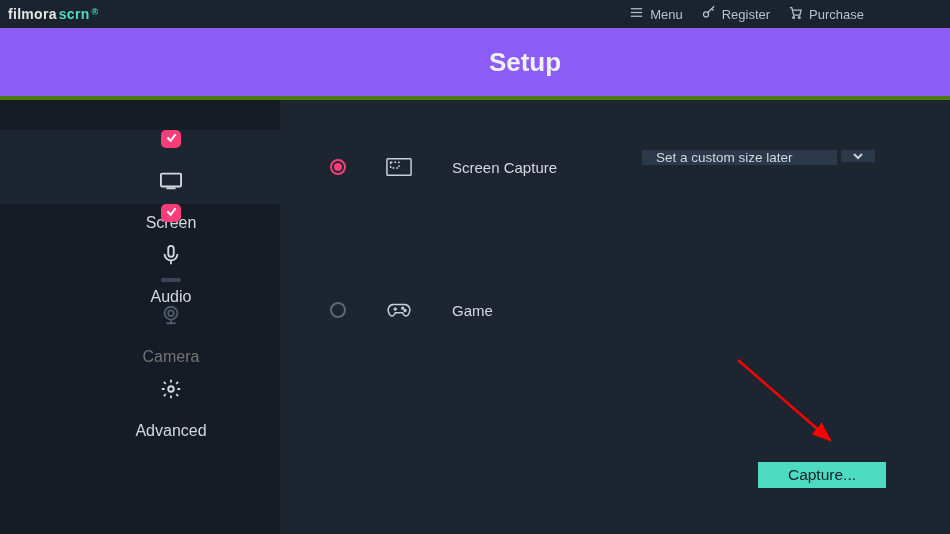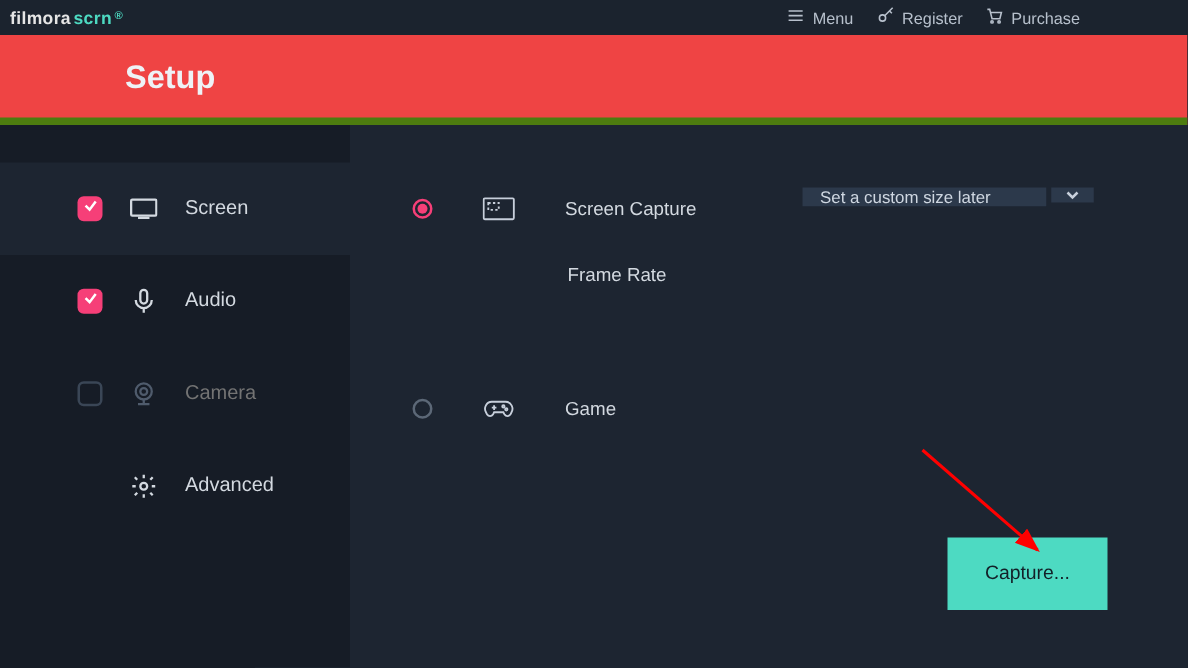--- a/index.html
+++ b/index.html
@@ -13,30 +13,30 @@
   .logo-accent { color: #4ddac2; font-weight: 600; }
   .logo-reg { color: #4ddac2; font-size: 9px; position: relative; top: -4px; }
   .titlebar-spacer { flex: 1; }
   .titlebar-group { display: flex; align-items: center; gap: 18px; }
   .titlebar-link { display: flex; align-items: center; gap: 6px; font-size: 13px; color: #b7c0cc; cursor: pointer; }
   .titlebar-link svg { width: 15px; height: 15px; }
   .win-btns { display:flex; gap:14px; margin-left: 14px; }
   .win-btn { width: 16px; height: 16px; display:flex; align-items:center; justify-content:center; color:#aeb7c3; cursor:pointer; }
 
   
-  .header { height: 72px; display:flex; align-items:center; padding-left: 100px; border-bottom: 6px solid #4d7c0f; background:#ef4444; }
+  .header { height: 72px; display:flex; align-items:center; padding-left: 100px; border-bottom: 4px solid #4d7c0f; background:#8b5cf6;justify-content:center; }
   .header-title { font-size: 26px; font-weight: 600; color: #eef2f6; }
 
   
   .main { display:flex; height: calc(534px - 28px - 72px); }
   .sidebar { width: 280px; background: #161c26; padding-top: 30px; }
   .content { flex:1; background:#1d2531; padding: 50px 60px 0 50px; position: relative; }
 
   
-  .side-item { display:flex; align-items:center; gap: 22px; height: 74px; padding-left: 62px; cursor:pointer; }
+  .side-item { display:flex; align-items:center; gap: 22px; height: 74px; padding-left: 62px; cursor:pointer;flex-direction:column; }
   .side-item.active { background:#1d2531; }
   .side-item.disabled { color:#4f5b6c; cursor: default; }
   .side-item .check { width:20px; height:20px; border-radius:5px; display:flex; align-items:center; justify-content:center; }
   .side-item .check.on { background:#f63f78; }
   .side-item .check.off { border:2px solid #3a4656; }
   .side-item .check svg { width:13px; height:13px; }
   .side-item .icon { width:22px; height:22px; display:flex; align-items:center; justify-content:center; }
   .side-item .icon svg { width:22px; height:22px; }
   .side-item.disabled .icon svg { stroke:#4f5b6c; }
   .side-item .label { font-size: 16px; color:#d3d9e0; }
@@ -55,21 +55,21 @@
   .select { display:flex; align-items:flex-start; height:34px; cursor:pointer; }
   .select-val { background:#2c394b; min-width:195px; padding:0 14px; display:flex; align-items:center; font-size:13.5px; color:#cfd7e1; }
   .select-caret { background:#2c394b; width:34px; margin-left:4px; display:flex; align-items:center; justify-content:center; }
   .select-caret svg { width:12px; height:12px; }
 
   .sub-row { display:flex; align-items:center; margin: 0 0 28px 70px; gap:28px; }
 
   .group-gap { height: 60px; }
 
   
-  .capture-btn { position:absolute; right:64px; bottom:46px; background:#4ddac2; color:#132028; font-size:15.5px; padding: 20px 30px; cursor:pointer; border:none; font-weight:500; }
+  .capture-btn { position:absolute; right:64px; bottom:46px; background:#4ddac2; color:#132028; font-size:15.5px; padding: 4px 30px; cursor:pointer; border:none; font-weight:500; }
 
   
   .anno-arrow { position:absolute; right:100px; bottom:80px; pointer-events:none; }
 </style>
 </head>
 <body>
 
 <div class="titlebar">
   <div class="logo">
     <span class="logo-white">filmora</span>
@@ -202,21 +202,20 @@
         <div class="select-caret">
           <svg viewBox="0 0 12 12" fill="none" stroke="#c7cfdb" stroke-width="2">
               <polyline points="2,4 6,8 10,4"></polyline>
             </svg>
         </div>
       </div>
     </div>
 
     <div class="sub-row">
       <span style="width:26px"></span>
-      <span class="opt-label">Frame Rate</span>
     </div>
 
     <div class="group-gap"></div>
 
     <div class="opt-row">
       <span class="radio"></span>
       <span class="opt-icon">
         <svg viewBox="0 0 28 20" fill="none" stroke="#c7cfdb" stroke-width="1.6">
             <path d="M8 4h12a6 6 0 0 1 5 9l-1 2a3 3 0 0 1-5 0l-1-2h-8l-1 2a3 3 0 0 1-5 0l-1-2a6 6 0 0 1 5-9z"></path>
             <line x1="8" y1="9" x2="12" y2="9"></line>

